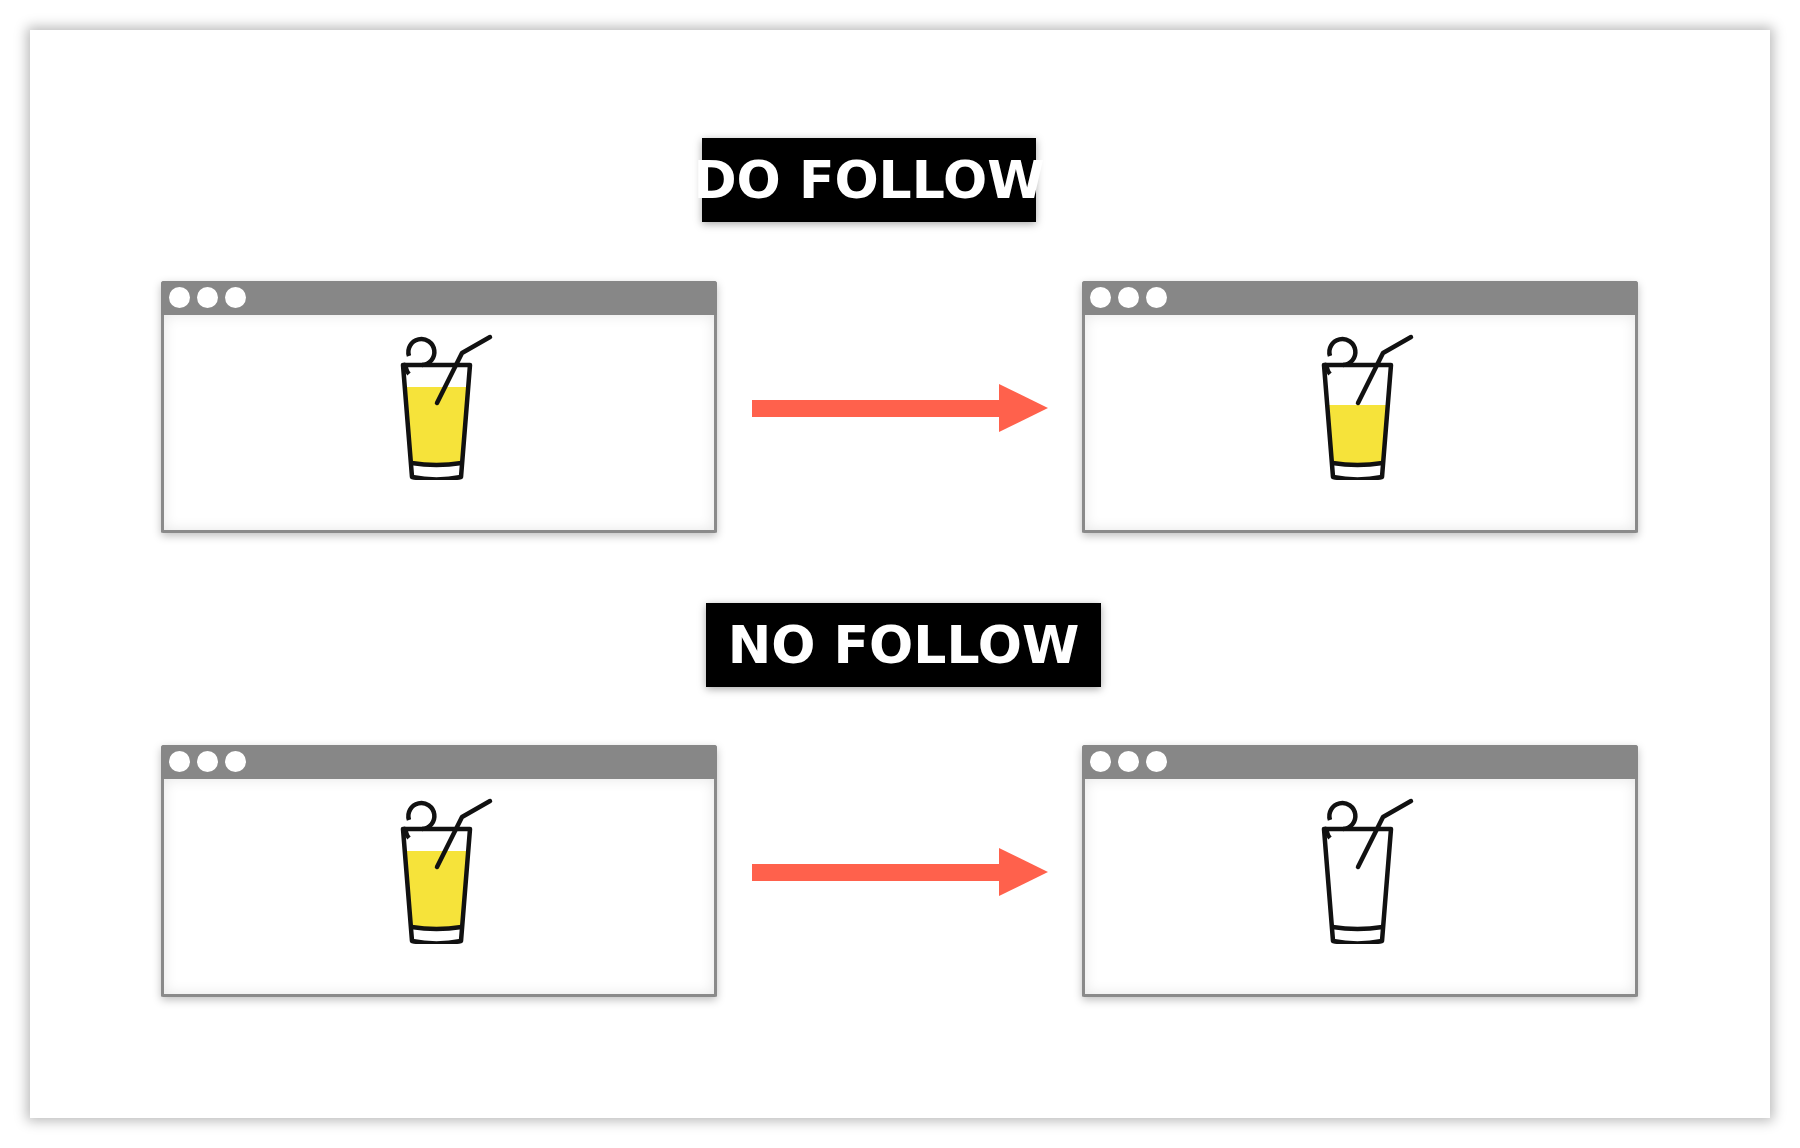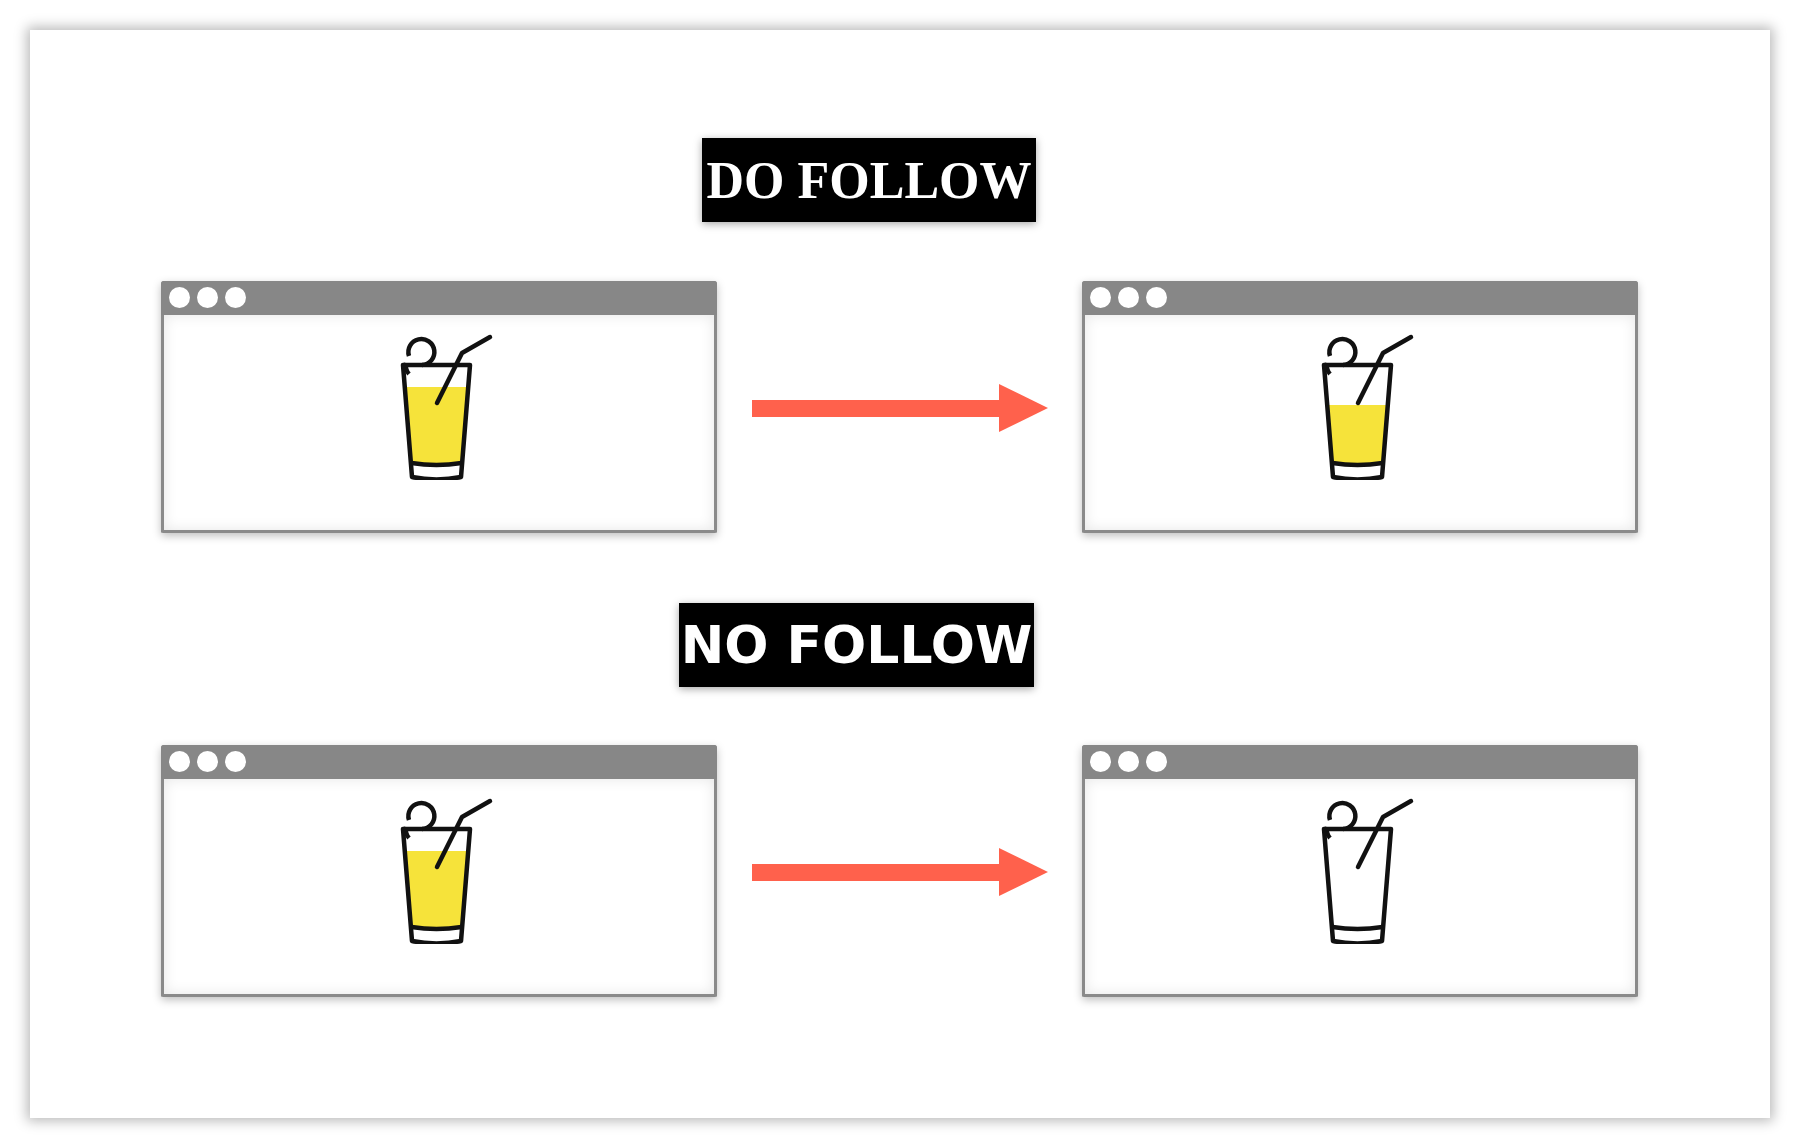--- a/index.html
+++ b/index.html
@@ -46,21 +46,21 @@
   }
   .arrow {
     position: absolute; width: 300px; height: 52px;
   }
 </style>
 </head>
 <body>
 
 <div class="card"></div>
 
-<div class="label" style="left:702px; top:138px; width:334px;font-family:Liberation Serif, serif;">DO FOLLOW</div>
+<div class="label" style="left:702px; top:138px; width:334px;">DO FOLLOW</div>
 
 <div class="window" style="left:161px; top:281px;">
   <div class="titlebar">
     <span class="dot" style="left:8px;"></span>
     <span class="dot" style="left:36px;"></span>
     <span class="dot" style="left:64px;"></span>
   </div>
   <div class="body"></div>
   <svg class="glass" viewBox="0 0 100 150">
     <path d="M9.5 57 L73.5 57 L66 133 L17 133 Z" fill="#F6E33A"></path>
@@ -87,21 +87,21 @@
   <svg class="glass" viewBox="0 0 100 150">
     <path d="M11 75 L72 75 L66 133 L17 133 Z" fill="#F6E33A"></path>
     <path d="M14 26 A13 13 0 1 1 27 35" fill="none" stroke="#111" stroke-width="4.5"></path>
     <path d="M11 33 A13 13 0 0 0 14 44" fill="none" stroke="#111" stroke-width="4.5"></path>
     <path d="M8 35 L75 35 L66 147 Q41.5 152 17 147 Z" fill="none" stroke="#111" stroke-width="4.5" stroke-linejoin="round"></path>
     <path d="M16.5 133 Q41.5 137 66.5 133" fill="none" stroke="#111" stroke-width="4.5"></path>
     <path d="M42 73 L67 23 L95 7" fill="none" stroke="#111" stroke-width="4.5" stroke-linecap="round" stroke-linejoin="round"></path>
   </svg>
 </div>
 
-<div class="label" style="left:679px; top:603px; width:355px;text-align:center;">NO FOLLOW</div>
+<div class="label" style="left:706px; top:603px; width:395px;text-align:center;">NO FOLLOW</div>
 
 <div class="window" style="left:161px; top:745px;">
   <div class="titlebar">
     <span class="dot" style="left:8px;"></span>
     <span class="dot" style="left:36px;"></span>
     <span class="dot" style="left:64px;"></span>
   </div>
   <div class="body"></div>
   <svg class="glass" viewBox="0 0 100 150">
     <path d="M9.5 57 L73.5 57 L66 133 L17 133 Z" fill="#F6E33A"></path>

